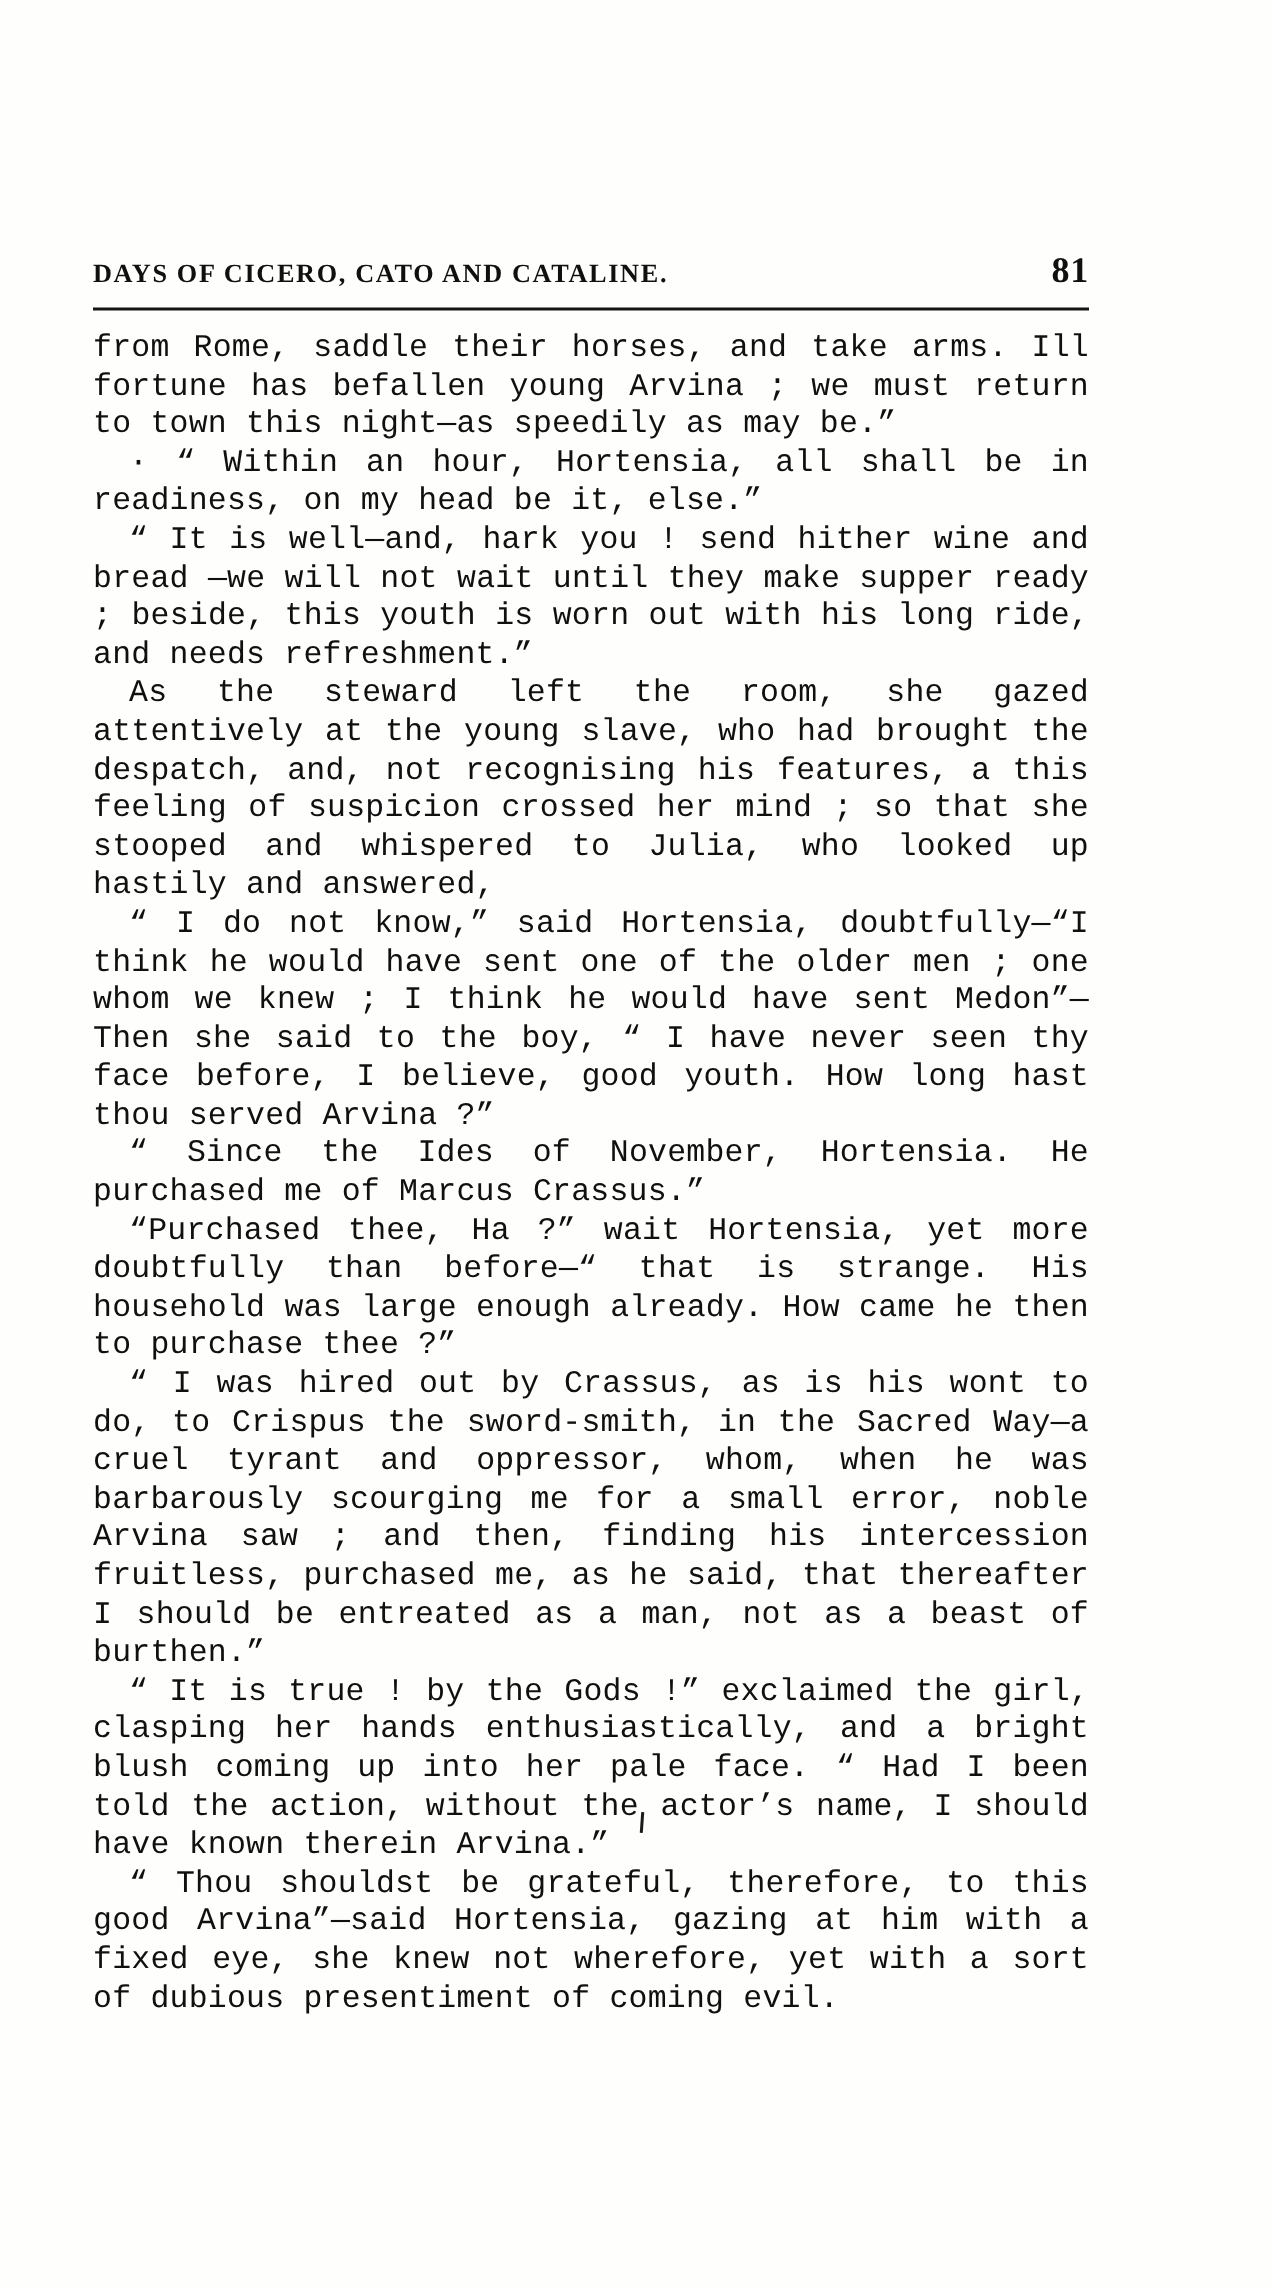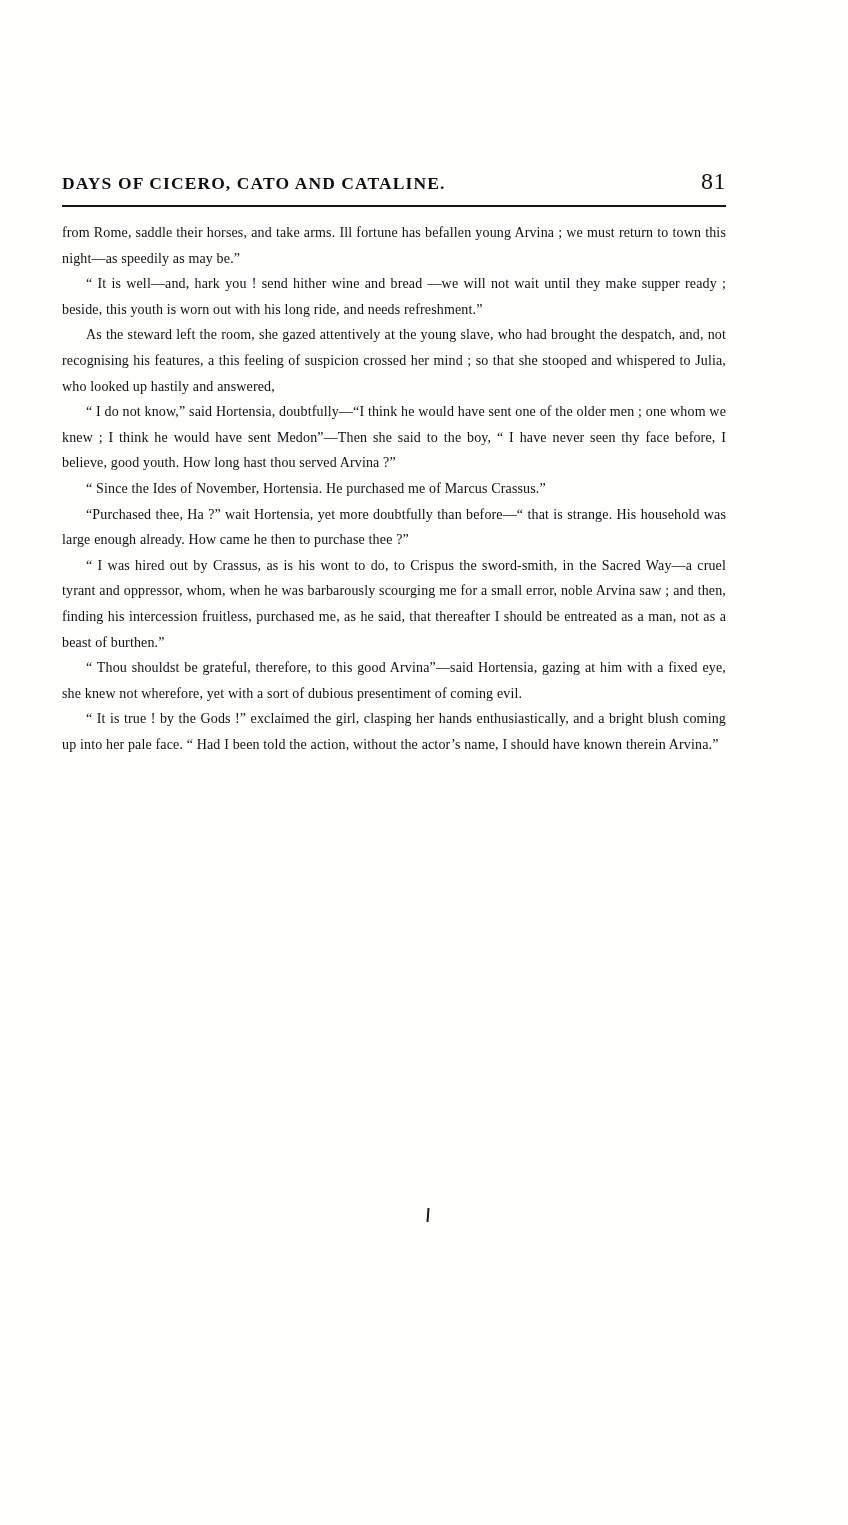--- a/index.html
+++ b/index.html
@@ -37,35 +37,36 @@
     padding: 0 0 6px 0;
   }
   .running-title {
     font-size: 17.5px;
     letter-spacing: 1.1px;
     font-weight: 700;
     white-space: nowrap;
   }
   .page-number {
     font-size: 24px;
-    font-weight: 400;
+    font-weight: 700;
     letter-spacing: 0.5px;
   }
   .rule {
     width: 100%;
     height: 2px;
     background: #141414;
     margin: 4px 0 13px 0;
   }
   .body-text {
-    font-size: 14px;
+    font-size: 21px;
     line-height: 25.6px;
     text-align: justify;
     text-justify: inter-word;
     letter-spacing: 0.15px;
+    font-family: Liberation Mono, monospace;
   }
   .body-text p {
     margin: 0;
     text-indent: 0;
   }
   .body-text p.indent {
     text-indent: 24px;
   }
   .body-text i {
     font-style: italic;
@@ -88,25 +89,26 @@
 
     <div class="running-head">
       <span class="running-title">DAYS OF CICERO, CATO AND CATALINE.</span>
       <span class="page-number">81</span>
     </div>
 
     <div class="rule"></div>
 
     <div class="body-text">
       <p>from Rome, saddle their horses, and take arms.   Ill fortune has befallen young Arvina ; we must return to town this night—as speedily as may be.”</p>
+      <p class="indent">· “ Within an hour, Hortensia, all shall be in readiness, on my head be it, else.”</p>
       <p class="indent">“ It is well—and, hark you ! send hither wine and bread —we will not wait until they make supper ready ; beside, this youth is worn out with his long ride, and needs refreshment.”</p>
       <p class="indent">As the steward left the room, she gazed attentively at the young slave, who had brought the despatch, and, not recognising his features, a this feeling of suspicion crossed her mind ; so that she stooped and whispered to Julia, who looked up hastily and answered,</p>
       <p class="indent">“ I do not know,” said Hortensia, doubtfully—“I think he would have sent one of the older men ; one whom we knew ; I think he would have sent Medon”—Then she said to the boy, “ I have never seen thy face before, I believe, good youth.   How long hast thou served Arvina ?”</p>
       <p class="indent">“ Since the Ides of November, Hortensia.   He purchased me of Marcus Crassus.”</p>
       <p class="indent">“Purchased thee, Ha ?” wait Hortensia, yet more doubtfully than before—“ that is strange.   His household was large enough already.   How came he then to purchase thee ?”</p>
       <p class="indent">“ I was hired out by Crassus, as is his wont to do, to Crispus the sword-smith, in the Sacred Way—a cruel tyrant and oppressor, whom, when he was barbarously scourging me for a small error, noble Arvina saw ; and then, finding his intercession fruitless, purchased me, as he said, that thereafter I should be entreated as a man, not as a beast of burthen.”</p>
+      <p class="indent">“ It is true ! by the Gods !” exclaimed the girl, clasping her hands enthusiastically, and a bright blush coming up into her pale face.   “ Had I been told the action, without the actor’s name, I should have known therein Arvina.”</p>
       <p class="indent">“ Thou shouldst be grateful, therefore, to this good Arvina”—said Hortensia, gazing at him with a fixed eye, she knew not wherefore, yet with a sort of dubious presentiment of coming evil.</p>
-      <p class="indent">“ It is true ! by the Gods !” exclaimed the girl, clasping her hands enthusiastically, and a bright blush coming up into her pale face.   “ Had I been told the action, without the actor’s name, I should have known therein Arvina.”</p>
     </div>
 
   </div>
   <div class="caret"></div>
 </div>
 
 </body></html>

